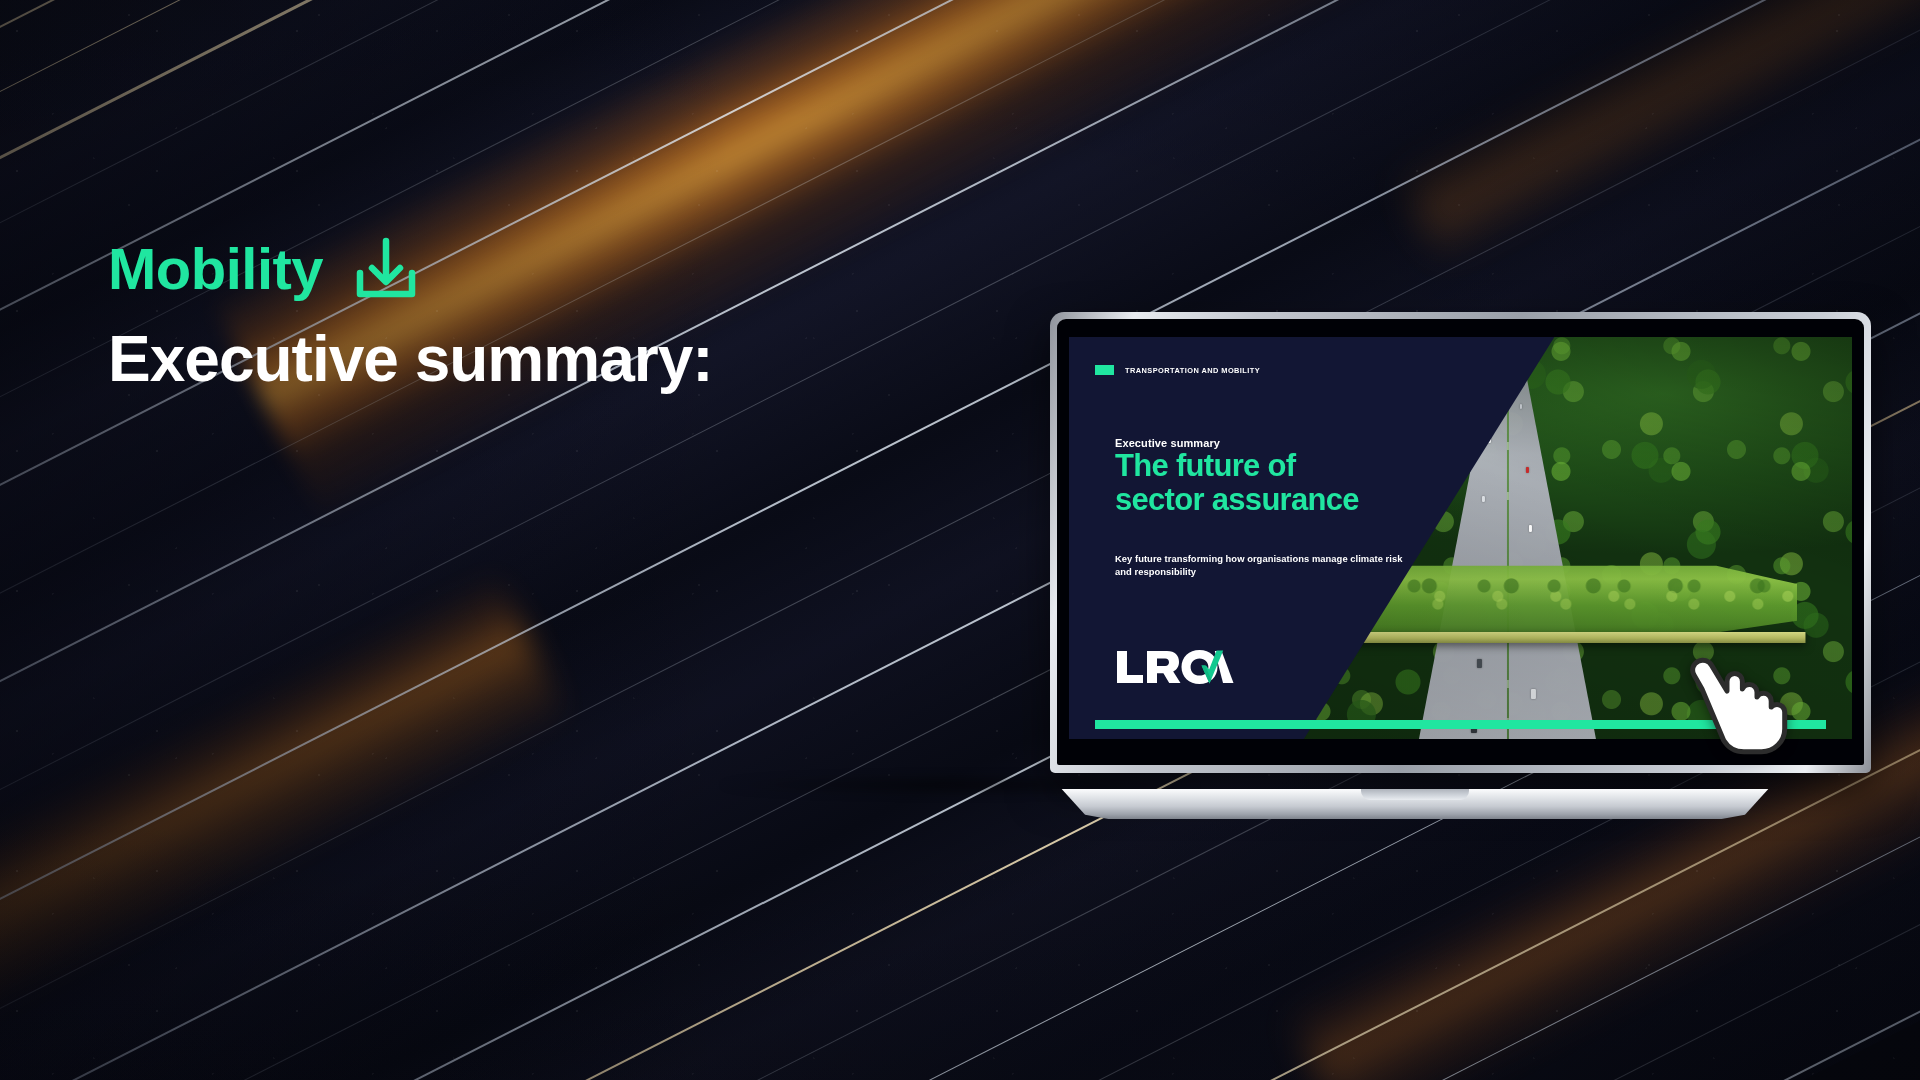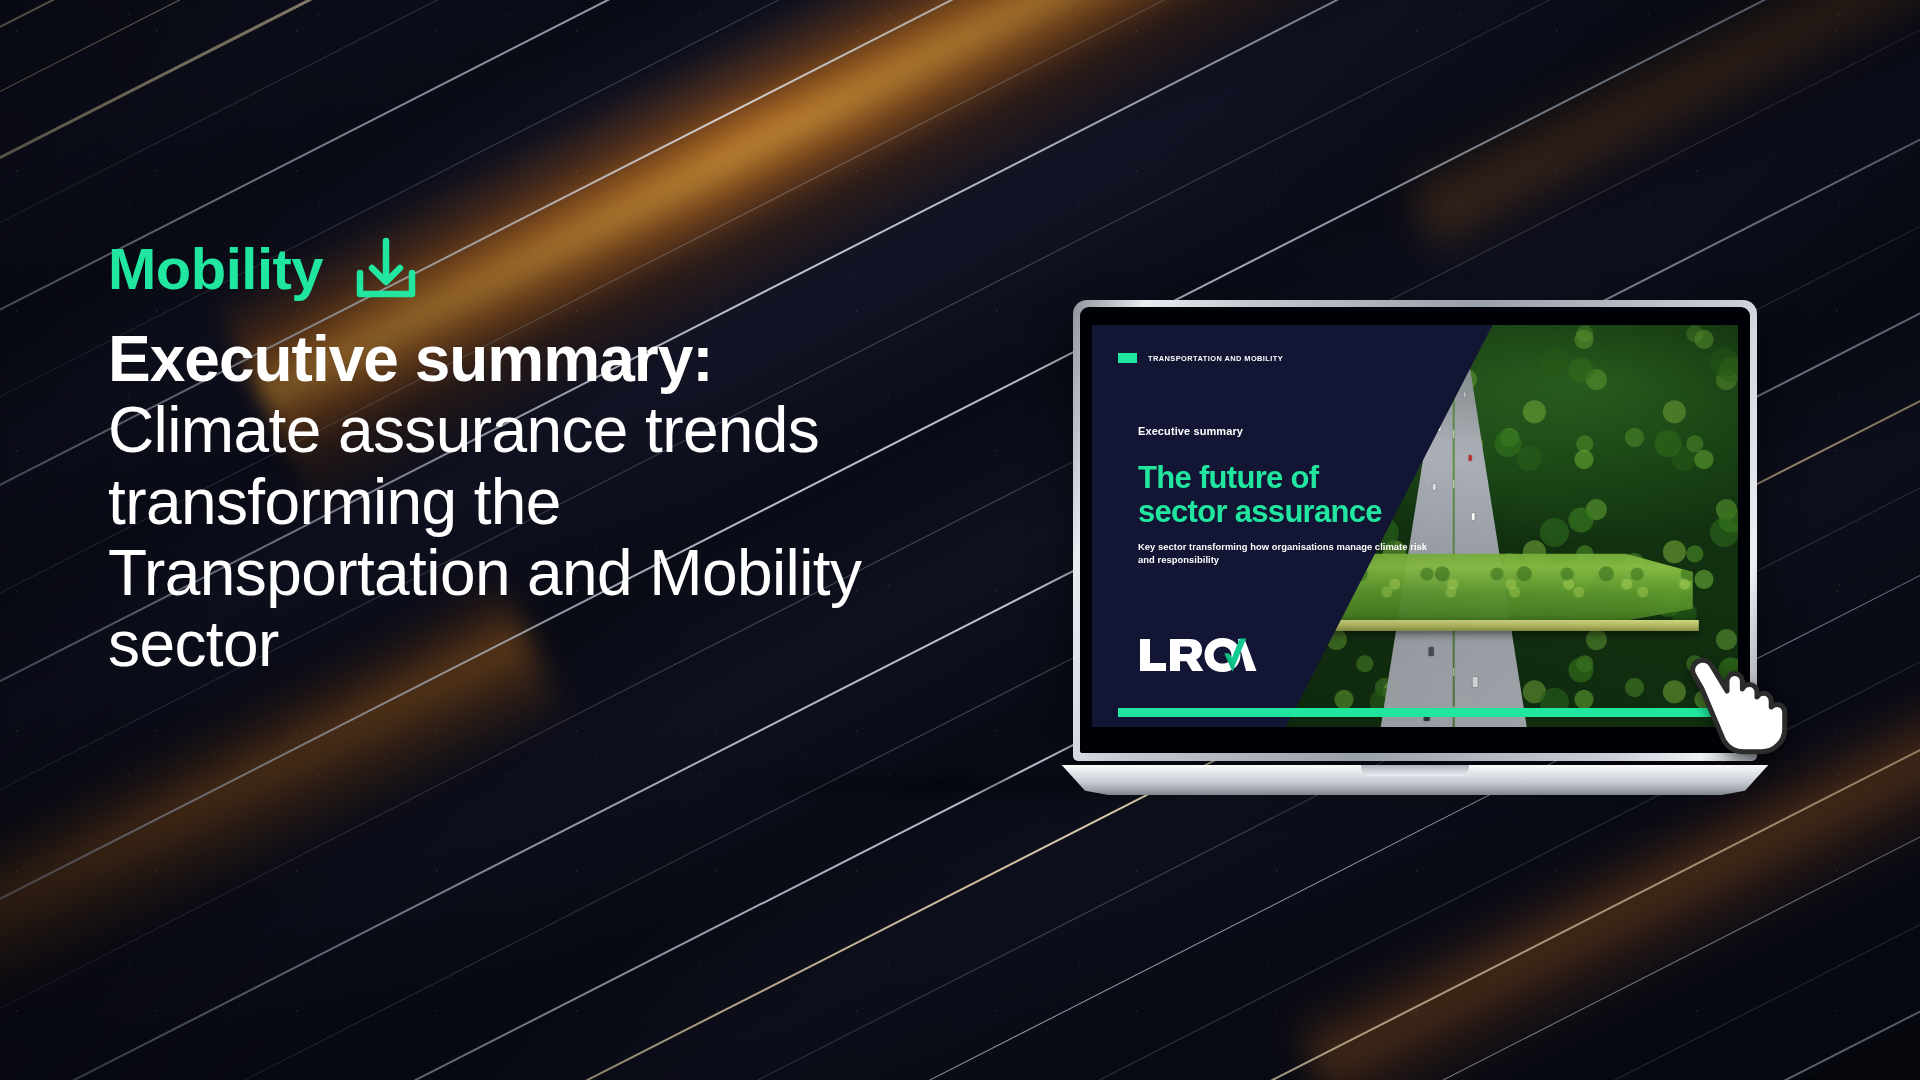--- a/index.html
+++ b/index.html
@@ -185,21 +185,21 @@
 
   
   .laptop {
     position:absolute;
     left:1050px; top:296px;
     width:730px;
     z-index:25;
   }
   .laptop-lid {
     position:relative;
-    width:684px; margin:4px auto;
+    width:821px; margin:16px auto;
     background:linear-gradient(105deg,#8f939b 0%, #e8ebf0 9%, #c3c7cf 22%, #9aa0a9 50%, #c9ced6 82%, #eceff3 93%, #8b8f97 100%);
     border-radius:14px 14px 5px 5px;
     padding:7px 7px 8px 7px;
     box-shadow:0 18px 42px rgba(0,0,0,.55);
   }
   .laptop-bezel {
     background:#000106;
     border-radius:9px 9px 2px 2px;
     padding:18px 12px 26px 12px;
   }
@@ -313,21 +313,21 @@
   }
   .eyebrow-text {
     color:#ffffff; font-size:7.4px; font-weight:bold;
     letter-spacing:.45px; white-space:nowrap;
   }
   .slide-kicker {
     position:absolute; left:46px; top:100px;
     color:#ffffff; font-size:11px; font-weight:bold; letter-spacing:.1px;
   }
   .slide-title {
-    position:absolute; left:46px; top:136px;
+    position:absolute; left:46px; top:112px;
     color:#20e6a0; font-size:31px; font-weight:bold;
     line-height:1.09; letter-spacing:-.7px;
   }
   .slide-sub {
     position:absolute; left:46px; top:215px;
     color:#ffffff; font-size:9.4px; font-weight:bold;
     line-height:1.42; letter-spacing:.05px;
     width:290px;
   }
   .slide-logo {
@@ -422,21 +422,20 @@
 
       <svg class="download-icon" viewBox="0 0 74 66" fill="none">
         <path d="M37 5 L37 44" stroke="#20e6a0" stroke-width="6.5" stroke-linecap="round"></path>
         <path d="M23 32 L37 46 L51 32" stroke="#20e6a0" stroke-width="6.5" stroke-linecap="round" stroke-linejoin="round"></path>
         <path d="M11 37 L11 58 L63 58 L63 37" stroke="#20e6a0" stroke-width="6.5" stroke-linecap="round" stroke-linejoin="round"></path>
       </svg>
     </div>
 
     <h1 class="headline">
       <span class="lede">Executive summary:</span>
-      <span>Climate assurance trends transforming the Transportation and Mobility sector</span>
     </h1>
 
   </div>
 
   <div class="laptop-shadow"></div>
 
   <div class="laptop">
 
     <div class="laptop-lid">
       <div class="laptop-bezel">
@@ -477,21 +476,21 @@
               <span class="eyebrow-text">TRANSPORTATION AND MOBILITY</span>
             </div>
 
             <div class="slide-kicker">Executive summary</div>
 
             <div class="slide-title">
               <div>The future of</div>
               <div>sector assurance</div>
             </div>
 
-            <div class="slide-sub">Key sector transforming how organisations manage climate risk and responsibility</div>
+            <div class="slide-sub">Key future transforming how organisations manage climate risk and responsibility</div>
 
             <svg class="slide-logo" viewBox="0 0 120 42">
 
               <path d="M2 6 H12 V30 H28 V38 H2 Z" fill="#ffffff"></path>
 
               <path d="M32 6 H52 C60 6 64 10.5 64 17 C64 21.5 61.8 24.8 58.2 26.4 L65.5 38 H54.2 L48.4 28.2 H42 V38 H32 Z
                        M42 13.6 V21 H50.2 C52.6 21 54 19.6 54 17.3 C54 15 52.6 13.6 50.2 13.6 Z" fill="#ffffff"></path>
 
               <path d="M84.5 5 C95 5 102.5 12.2 102.5 22 C102.5 31.8 95 39 84.5 39 C74 39 66.5 31.8 66.5 22 C66.5 12.2 74 5 84.5 5 Z
                        M84.5 13.4 C79.2 13.4 75.6 17 75.6 22 C75.6 27 79.2 30.6 84.5 30.6 C89.8 30.6 93.4 27 93.4 22 C93.4 17 89.8 13.4 84.5 13.4 Z" fill="#ffffff"></path>

